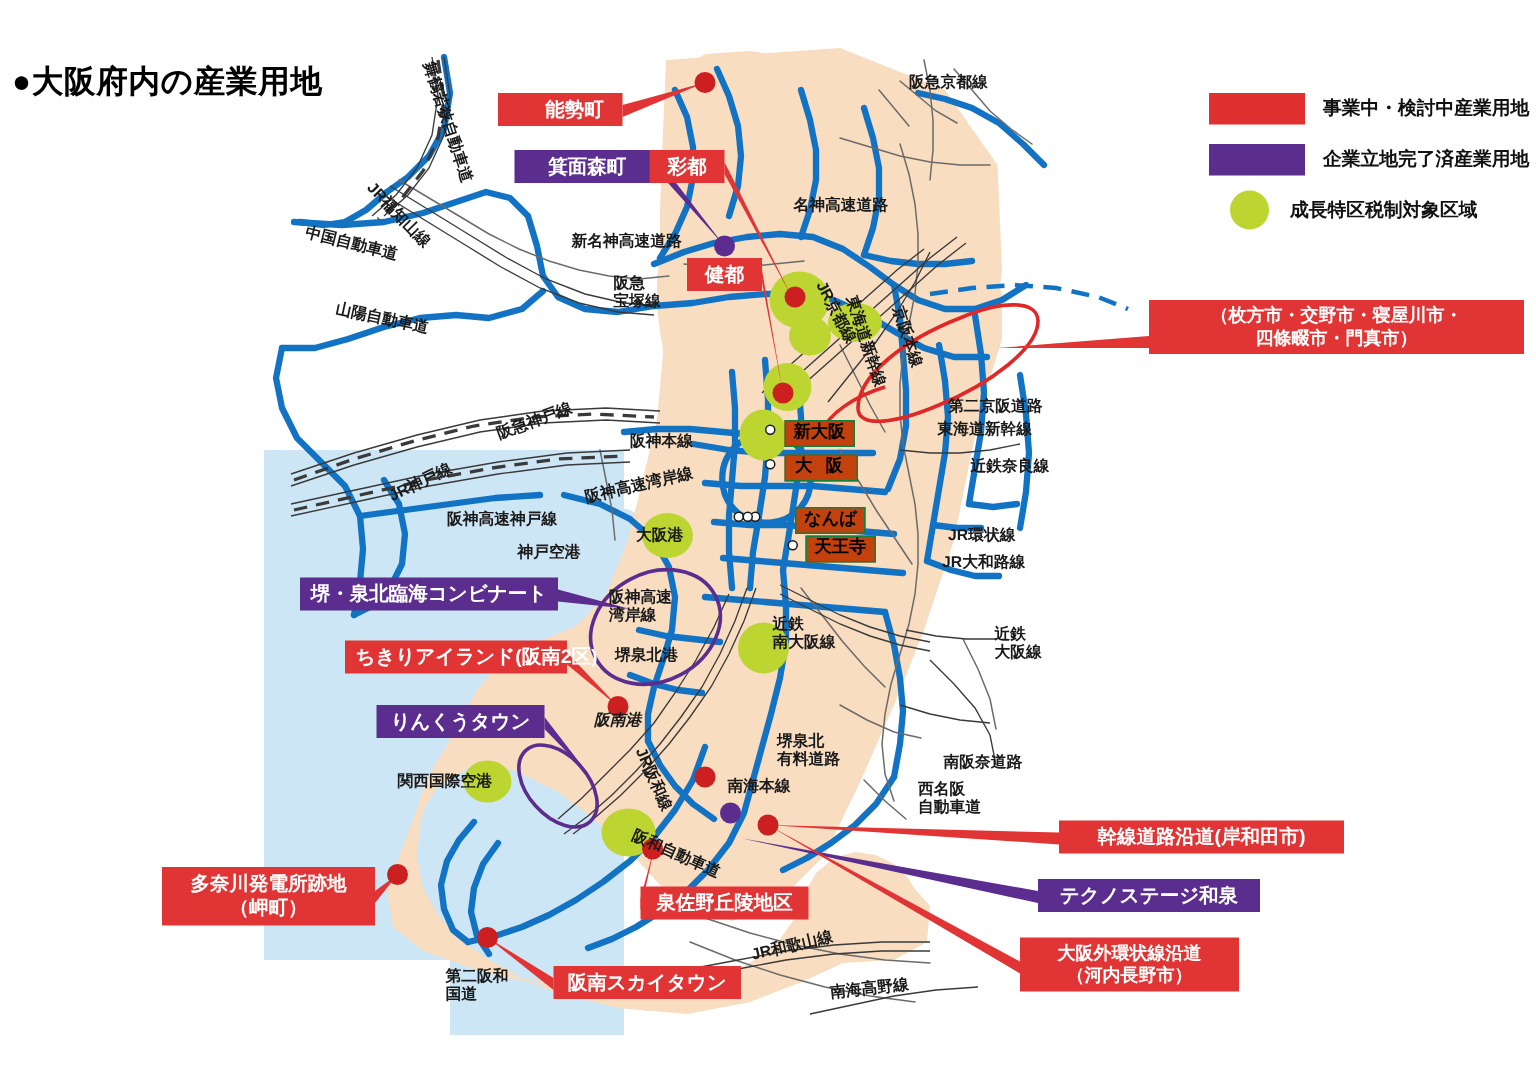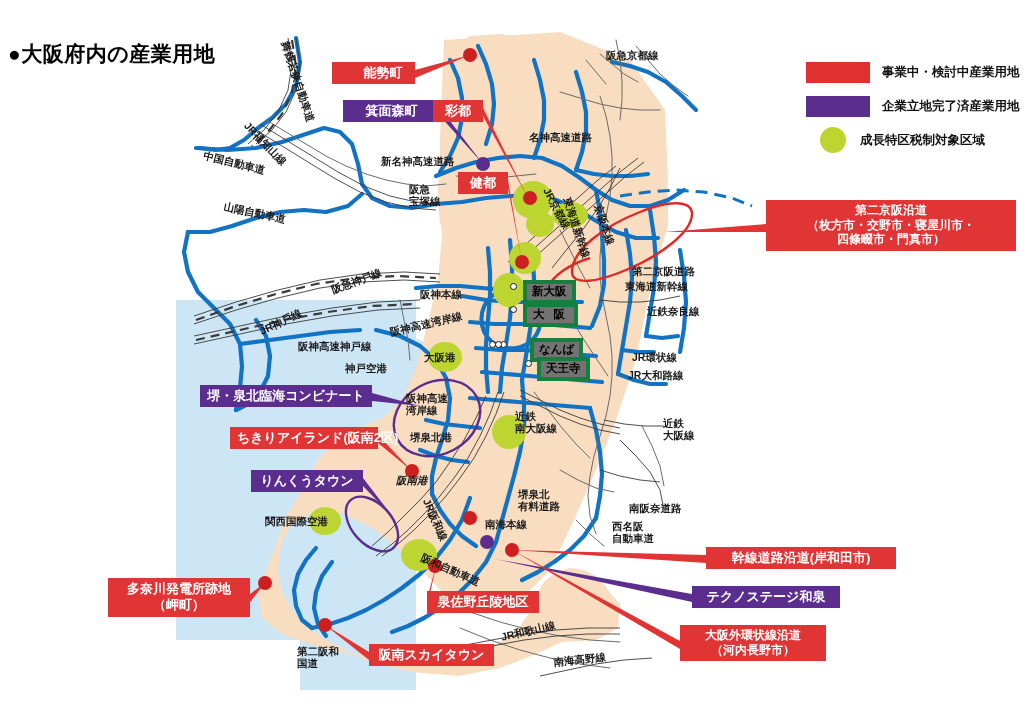--- a/index.html
+++ b/index.html
@@ -49,21 +49,21 @@
   
   .maptext{
     position:absolute;font-size:10.5px;font-weight:bold;color:#1a1a1a;
     white-space:nowrap;line-height:1.12;
   }
   .maptext.rot{transform-origin:left top;}
   .maptext.twoline{white-space:pre;}
 
   
   .station{
-    position:absolute;background:#737373;border:4px solid #15803d;
+    position:absolute;background:#c2410c;border:1px solid #15803d;
     font-size:11.5px;font-weight:bold;color:#000;
     padding:1px 5px 2px 5px;white-space:nowrap;line-height:1.1;
   }
   .station.wide{letter-spacing:9px;padding-right:0px;text-indent:1px;}
   .stdot{position:absolute;width:7px;height:7px;border-radius:50%;
          background:#fff;border:1.6px solid #1a1a1a;box-sizing:border-box;}
 </style>
 </head>
 <body>
 
@@ -415,21 +415,20 @@
       <div class="callout purple" style="left: 343px; top: 100px; width: 97px;">
         <div>箕面森町</div>
       </div>
       <div class="callout red" style="left: 433px; top: 100px; width: 50px;">
         <div>彩都</div>
       </div>
       <div class="callout red" style="left: 458px; top: 172px; width: 50px;">
         <div>健都</div>
       </div>
       <div class="callout red small multi" style="left: 766px; top: 200px; width: 250px;">
-        <div>第二京阪沿道</div>
         <div>（枚方市・交野市・寝屋川市・</div>
         <div>四條畷市・門真市）</div>
       </div>
       <div class="callout purple" style="left: 200px; top: 385px; width: 172px;">
         <div>堺・泉北臨海コンビナート</div>
       </div>
       <div class="callout red" style="left: 230px; top: 427px; width: 148px;">
         <div>ちきりアイランド(阪南2区)</div>
       </div>
       <div class="callout purple" style="left: 251px; top: 470px; width: 112px;">

